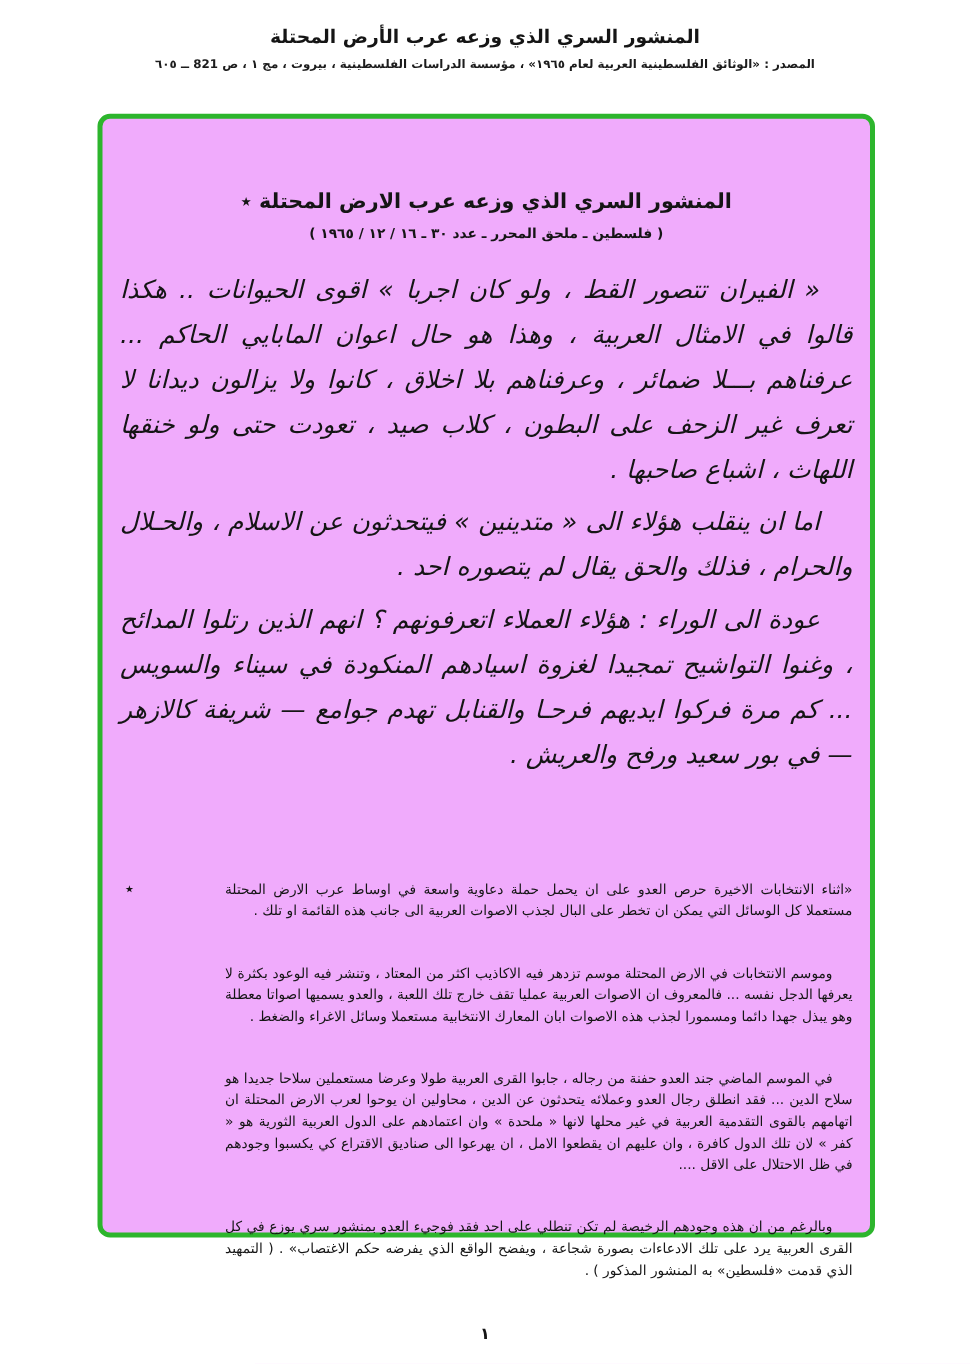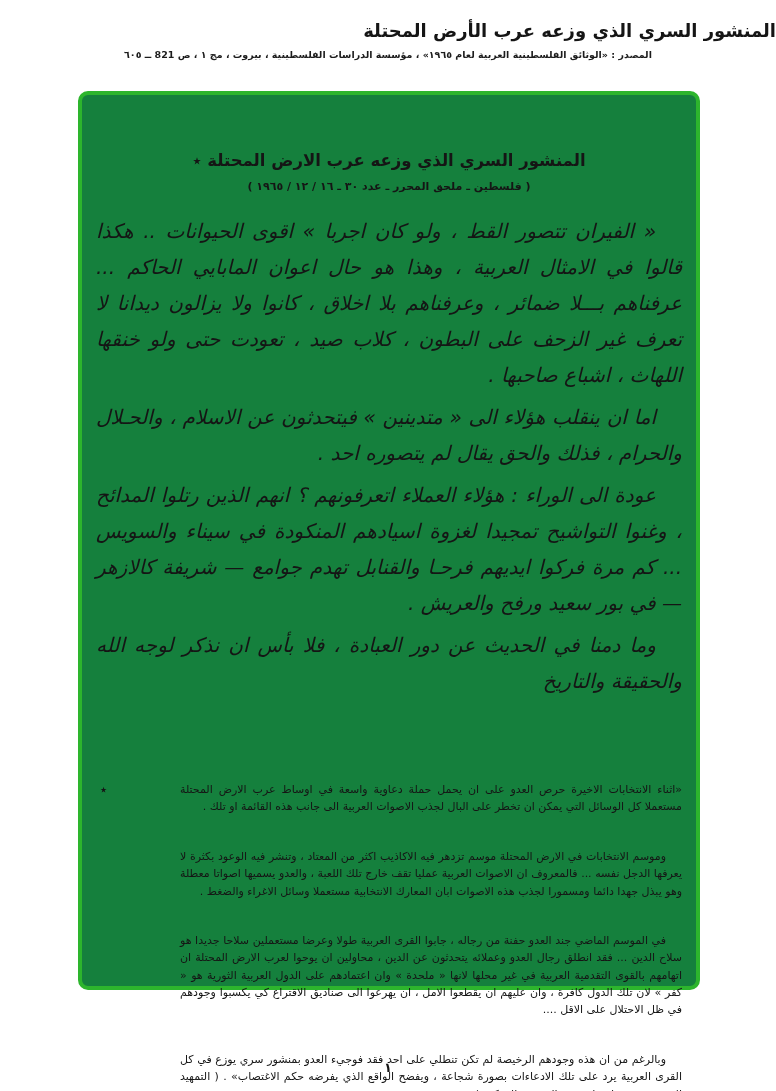--- a/index.html
+++ b/index.html
@@ -5,30 +5,30 @@
   * { margin: 0; padding: 0; box-sizing: border-box; }
   html, body {
     width: 776px; height: 1091px;
     background: #ffffff;
     font-family: "DejaVu Sans", sans-serif;
     color: #151515;
   }
   body { position: relative; direction: rtl; overflow: hidden; }
 
   .header { position: absolute; top: 20px; left: 0; width: 776px; text-align: center; }
-  .hdr-title  { font-size: 18px; font-weight: bold; letter-spacing: 0.2px; text-align: right; }
+  .hdr-title  { font-size: 15px; font-weight: bold; letter-spacing: 0.2px; }
   .hdr-source { font-size: 9.5px; font-weight: bold; margin-top: 8px; color: #1c1c1c; }
 
   .frame {
     position: absolute; left: 78px; top: 91px;
     width: 622px; height: 899px;
     border: 4px solid #2db52d;
     border-radius: 10px;
     padding: 56px 14px 3px 14px;
-    background: #15803d;
+    background: #f0abfc;
   }
 
   .doc-title    { text-align: center; font-size: 16.5px; font-weight: bold; }
   .doc-subtitle { text-align: center; font-size: 11px; font-weight: bold; margin-top: 10px; }
 
   .body-text { margin-top: 20px; font-size: 20px; line-height: 1.8; text-align: justify; direction: rtl; font-style: italic; }
   .body-text p { text-indent: 26px; margin-bottom: 6px; }
 
   .footnote { position: relative; margin-top: 82px; }
   .fn-star {
@@ -53,21 +53,20 @@
 </div>
 
 <div class="frame">
   <div class="doc-title">المنشور السري الذي وزعه عرب الارض المحتلة ٭</div>
   <div class="doc-subtitle">( فلسطين ـ ملحق المحرر ـ عدد ٣٠ ـ ١٦ / ١٢ / ١٩٦٥ )</div>
 
   <div class="body-text">
     <p>« الفيران تتصور القط ، ولو كان اجربا » اقوى الحيوانات .. هكذا قالوا في الامثال العربية ، وهذا هو حال اعوان المابايي الحاكم ... عرفناهم بـــلا ضمائر ، وعرفناهم بلا اخلاق ، كانوا ولا يزالون ديدانا لا تعرف غير الزحف على البطون ، كلاب صيد ، تعودت حتى ولو خنقها اللهاث ، اشباع صاحبها .</p>
     <p>اما ان ينقلب هؤلاء الى « متدينين » فيتحدثون عن الاسلام ، والحـلال والحرام ، فذلك والحق يقال لم يتصوره احد .</p>
     <p>عودة الى الوراء : هؤلاء العملاء اتعرفونهم ؟ انهم الذين رتلوا المدائح ، وغنوا التواشيح تمجيدا لغزوة اسيادهم المنكودة في سيناء والسويس ... كم مرة فركوا ايديهم فرحـا والقنابل تهدم جوامع — شريفة كالازهر — في بور سعيد ورفح والعريش .</p>
-    <p>وما دمنا في الحديث عن دور العبادة ، فلا بأس ان نذكر لوجه الله والحقيقة والتاريخ</p>
   </div>
 
   <div class="footnote">
     <span class="fn-star">٭</span>
     <div class="fn-body">
       <p>«اثناء الانتخابات الاخيرة حرص العدو على ان يحمل حملة دعاوية واسعة في اوساط عرب الارض المحتلة مستعملا كل الوسائل التي يمكن ان تخطر على البال لجذب الاصوات العربية الى جانب هذه القائمة او تلك .</p>
       <p>وموسم الانتخابات في الارض المحتلة موسم تزدهر فيه الاكاذيب اكثر من المعتاد ، وتنشر فيه الوعود بكثرة لا يعرفها الدجل نفسه ... فالمعروف ان الاصوات العربية عمليا تقف خارج تلك اللعبة ، والعدو يسميها اصواتا معطلة وهو يبذل جهدا دائما ومسمورا لجذب هذه الاصوات ابان المعارك الانتخابية مستعملا وسائل الاغراء والضغط .</p>
       <p>في الموسم الماضي جند العدو حفنة من رجاله ، جابوا القرى العربية طولا وعرضا مستعملين سلاحا جديدا هو سلاح الدين ... فقد انطلق رجال العدو وعملائه يتحدثون عن الدين ، محاولين ان يوحوا لعرب الارض المحتلة ان اتهامهم بالقوى التقدمية العربية في غير محلها لانها « ملحدة » وان اعتمادهم على الدول العربية الثورية هو « كفر » لان تلك الدول كافرة ، وان عليهم ان يقطعوا الامل ، ان يهرعوا الى صناديق الاقتراع كي يكسبوا وجودهم في ظل الاحتلال على الاقل ....</p>
       <p>وبالرغم من ان هذه وجودهم الرخيصة لم تكن تنطلي على احد فقد فوجيء العدو بمنشور سري يوزع في كل القرى العربية يرد على تلك الادعاءات بصورة شجاعة ، ويفضح الواقع الذي يفرضه حكم الاغتصاب» . ( التمهيد الذي قدمت «فلسطين» به المنشور المذكور ) .</p>
     </div>

